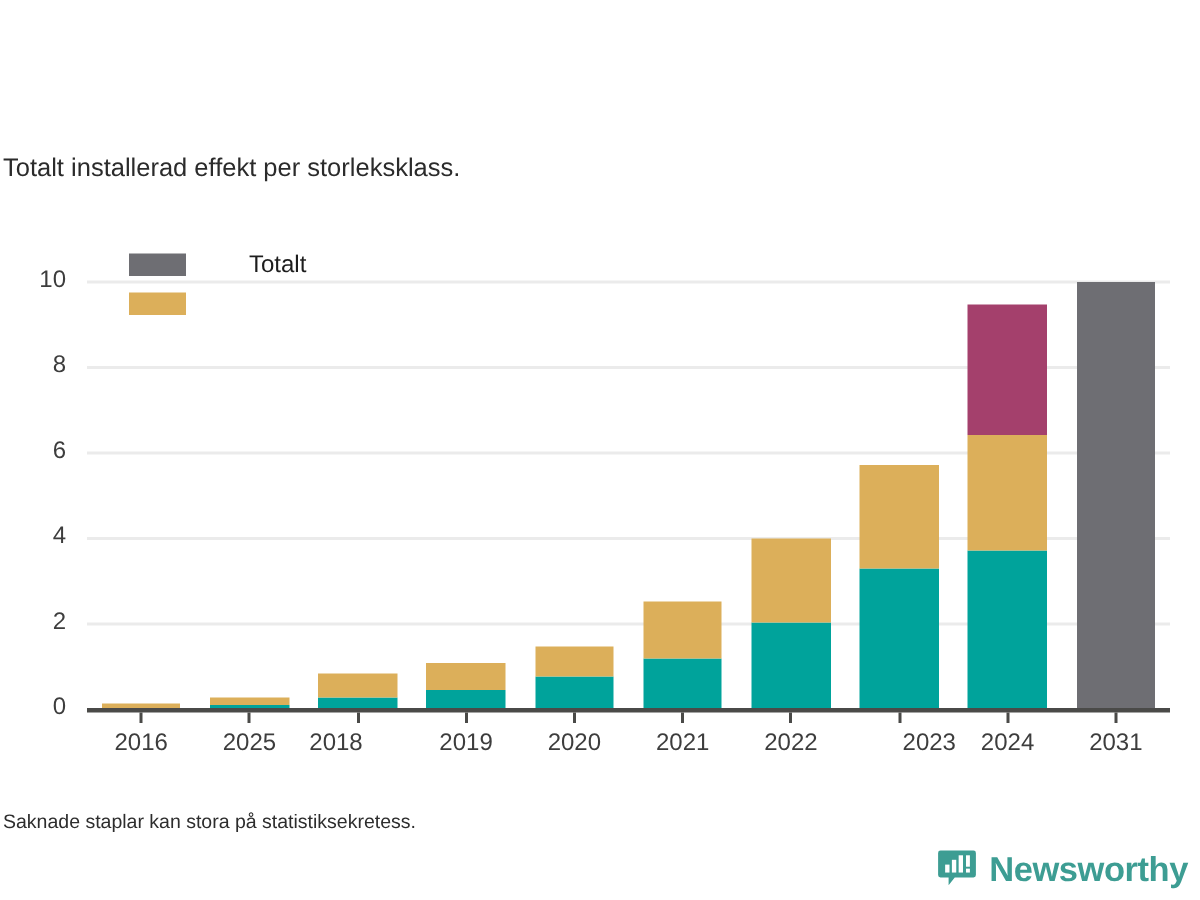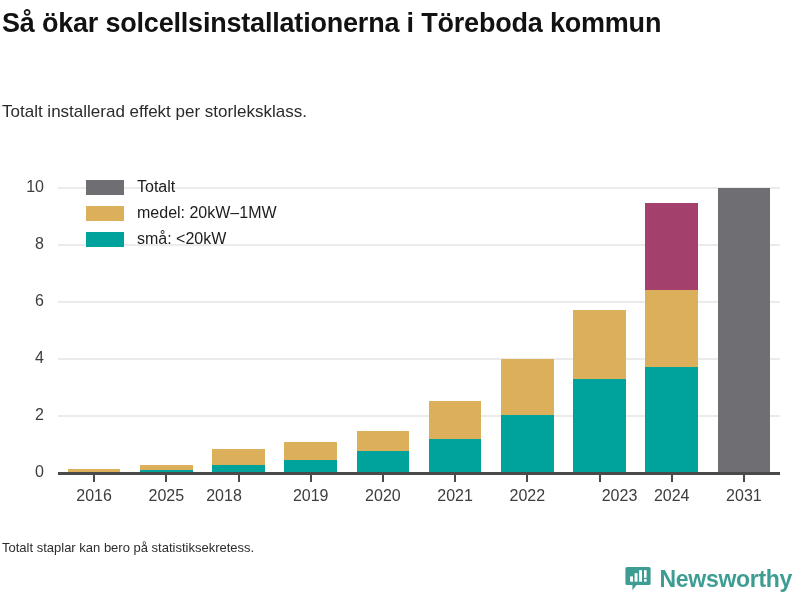--- a/index.html
+++ b/index.html
@@ -113,22 +113,23 @@
   }
 
   
   .legend {
     position: absolute;
     left: 86px;
     top: 19px;
   }
   .legend-row {
     display: flex;
-    align-items: flex-end;
+    align-items: flex-start;
     height: 26px;
+    gap: 29px;
   }
   .legend-swatch {
     width: 38px;
     height: 15px;
     flex: 0 0 auto;
   }
   .legend-label {
     margin-left: 13px;
     font-size: 16px;
     line-height: 16px;
@@ -165,21 +166,20 @@
     font-weight: bold;
     color: #3d9d93;
     letter-spacing: -0.3px;
   }
 </style>
 </head>
 <body>
 
 <div class="page">
 
-  <div class="chart-title">Så ökar solcellsinstallationerna i Töreboda kommun</div>
   <div class="chart-subtitle">Totalt installerad effekt per storleksklass.</div>
 
   <div class="plot">
     <div class="grid-layer" id="grid-layer">
         <div class="ytick-label" style="top: 314px;">0</div>
         <div class="gridline" style="top: 265px;"></div>
         <div class="ytick-label" style="top: 257px;">2</div>
         <div class="gridline" style="top: 208px;"></div>
         <div class="ytick-label" style="top: 200px;">4</div>
         <div class="gridline" style="top: 151px;"></div>
@@ -254,30 +254,25 @@
         <div class="axis-line" style="top: 322px;"></div>
       </div>
 
     <div class="legend" id="legend">
         <div class="legend-row">
           <span class="legend-swatch" style="background: rgb(110, 110, 115);"></span>
           <span class="legend-label">Totalt</span>
         </div>
         <div class="legend-row">
           <span class="legend-swatch" style="background: rgb(220, 175, 90);"></span>
-          <span class="legend-label">medel: 20kW–1MW</span>
-        </div>
-        <div class="legend-row">
-          <span class="legend-swatch" style="background: rgb(0, 163, 155);"></span>
-          <span class="legend-label">små: &lt;20kW</span>
         </div>
       </div>
   </div>
 
-  <div class="footnote">Totalt staplar kan bero på statistiksekretess.</div>
+  <div class="footnote">Saknade staplar kan stora på statistiksekretess.</div>
 
   <div class="brand">
     <span class="brand-mark">
       <svg viewBox="0 0 26 26" width="26" height="26" aria-hidden="true">
         <path d="M2 1 H24 A1.6 1.6 0 0 1 25.6 2.6 V17.4 A1.6 1.6 0 0 1 24 19 H11.5 L7.4 24.2 V19 H2 A1.6 1.6 0 0 1 0.4 17.4 V2.6 A1.6 1.6 0 0 1 2 1 Z" fill="#3d9d93"></path>
         <rect x="5.1" y="10.4" width="2.9" height="5.3" fill="#ffffff"></rect>
         <rect x="9.6" y="7.2" width="2.9" height="8.5" fill="#ffffff"></rect>
         <rect x="14.1" y="4.2" width="2.9" height="11.5" fill="#ffffff"></rect>
         <rect x="19.0" y="4.2" width="2.6" height="7.6" fill="#ffffff"></rect>
         <rect x="19.0" y="13.1" width="2.6" height="2.6" fill="#ffffff"></rect>

